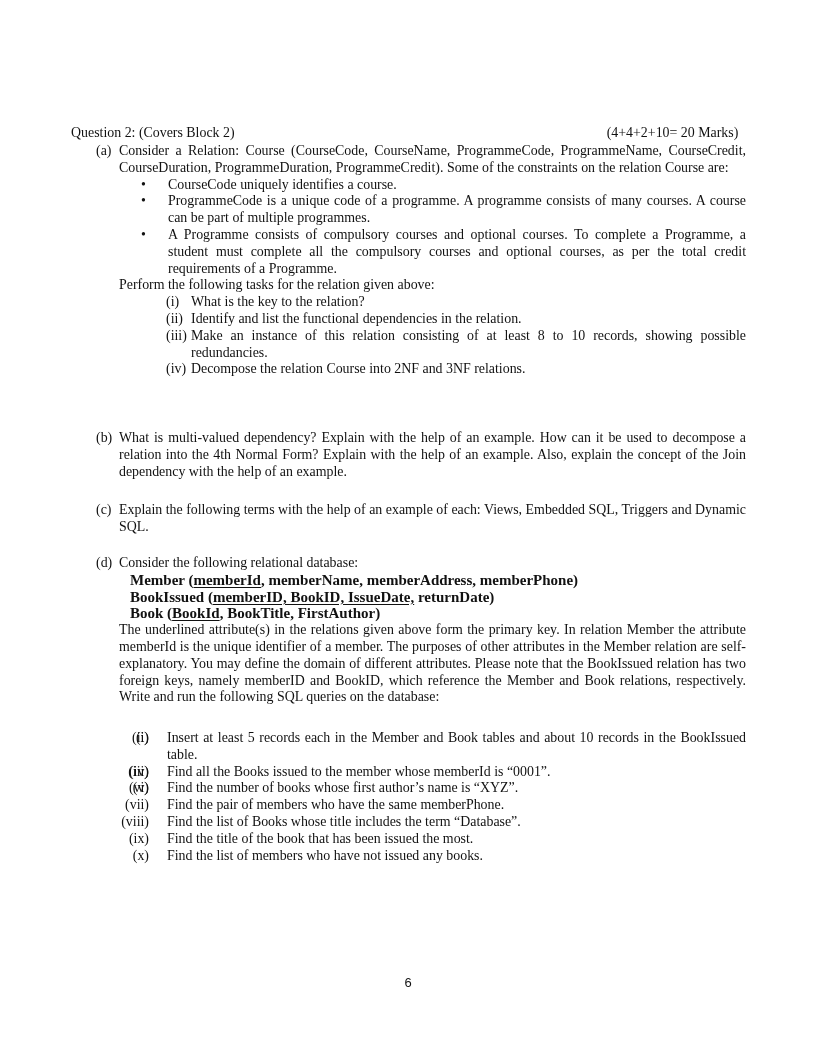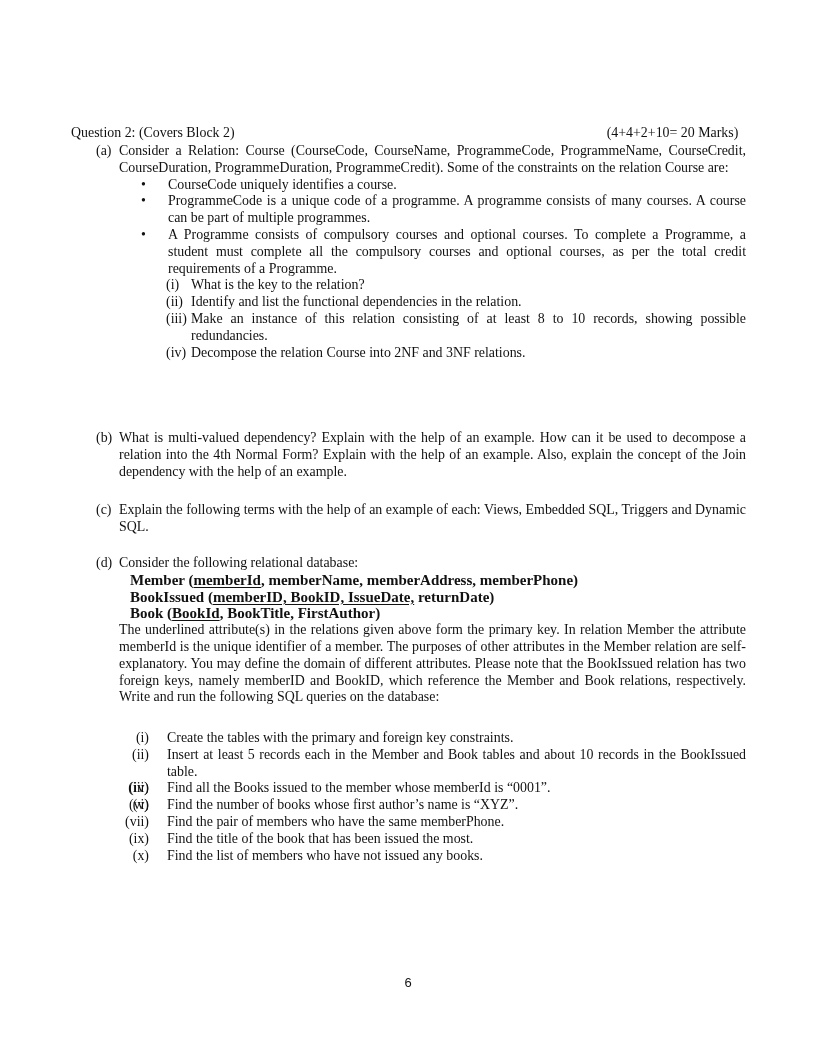--- a/index.html
+++ b/index.html
@@ -48,20 +48,21 @@
     <span class="lbl">(a)</span>
     <div class="body">
       <div class="just"><span>Consider a Relation: </span><span class="bold">Course (CourseCode, CourseName, ProgrammeCode, ProgrammeName, CourseCredit, CourseDuration, ProgrammeDuration, ProgrammeCredit)</span><span>. Some of the constraints on the relation </span><span class="bold">Course</span><span> are:</span></div>
 
       <ul class="bullets">
         <li class="bullet"><span class="dot">•</span><span>CourseCode uniquely identifies a course.</span></li>
         <li class="bullet"><span class="dot">•</span><span>ProgrammeCode is a unique code of a programme. A programme consists of many courses. A course can be part of multiple programmes.</span></li>
         <li class="bullet"><span class="dot">•</span><span>A Programme consists of compulsory courses and optional courses. To complete a Programme, a student must complete all the compulsory courses and optional courses, as per the total credit requirements of a Programme.</span></li>
       </ul>
 
+      <div>Perform the following tasks for the relation given above:</div>
       <ul class="sublist">
         <li class="sub-a"><span class="num">(i)</span><span>What is the key to the relation?</span></li>
         <li class="sub-a"><span class="num">(ii)</span><span>Identify and list the functional dependencies in the relation.</span></li>
         <li class="sub-a"><span class="num">(iii)</span><span>Make an instance of this relation consisting of at least 8 to 10 records, showing possible redundancies.</span></li>
         <li class="sub-a"><span class="num">(iv)</span><span>Decompose the relation </span><span class="bold">Course</span><span> into 2NF and 3NF relations.</span></li>
       </ul>
     </div>
   </div>
 
   <div class="part" style="top:430px;">
@@ -79,25 +80,26 @@
     <div class="body">
       <div>Consider the following relational database:</div>
       <div class="schema"><span>Member (</span><u>memberId</u><span>, memberName, memberAddress, memberPhone)</span></div>
       <div class="schema"><span>BookIssued (</span><u>memberID, BookID, IssueDate,</u><span> returnDate)</span></div>
       <div class="schema"><span>Book (</span><u>BookId</u><span>, BookTitle, FirstAuthor)</span></div>
       <div class="just">The underlined attribute(s) in the relations given above form the primary key. In relation Member the attribute memberId is the unique identifier of a member. The purposes of other attributes in the Member relation are self-explanatory. You may define the domain of different attributes. Please note that the BookIssued relation has two foreign keys, namely memberID and BookID, which reference the Member and Book relations, respectively.   Write and run the following SQL queries on the database:</div>
     </div>
   </div>
 
   <ul class="sublist abs" style="left:96px; width:650px; top:730px;">
-    <li class="sub-d"><span class="num">(i)</span><span>Create the tables with the primary and foreign key constraints.</span></li>
+    <li class="sub-d"><span class="num">(i)</span></li>
     <li class="sub-d"><span class="num">(ii)</span><span>Insert at least 5 records each in the Member and Book tables and about 10 records in the BookIssued table.</span></li>
     <li class="sub-d"><span class="num">(iii)</span></li>
     <li class="sub-d"><span class="num">(iv)</span><span>Find all the Books issued to the member whose memberId is “0001”.</span></li>
     <li class="sub-d"><span class="num">(v)</span></li>
     <li class="sub-d"><span class="num">(vi)</span><span>Find the number of books whose first author’s name is “XYZ”.</span></li>
     <li class="sub-d"><span class="num">(vii)</span><span>Find the pair of members who have the same memberPhone.</span></li>
+    <li class="sub-d"><span class="num">(viii)</span><span>Find the list of Books whose title includes the term “Database”.</span></li>
     <li class="sub-d"><span class="num">(ix)</span><span>Find the title of the book that has been issued the most.</span></li>
     <li class="sub-d"><span class="num">(x)</span><span>Find the list of members who have not issued any books.</span></li>
   </ul>
 
   <div class="abs" id="page-num">6</div>
 </div>
 
 </body></html>

